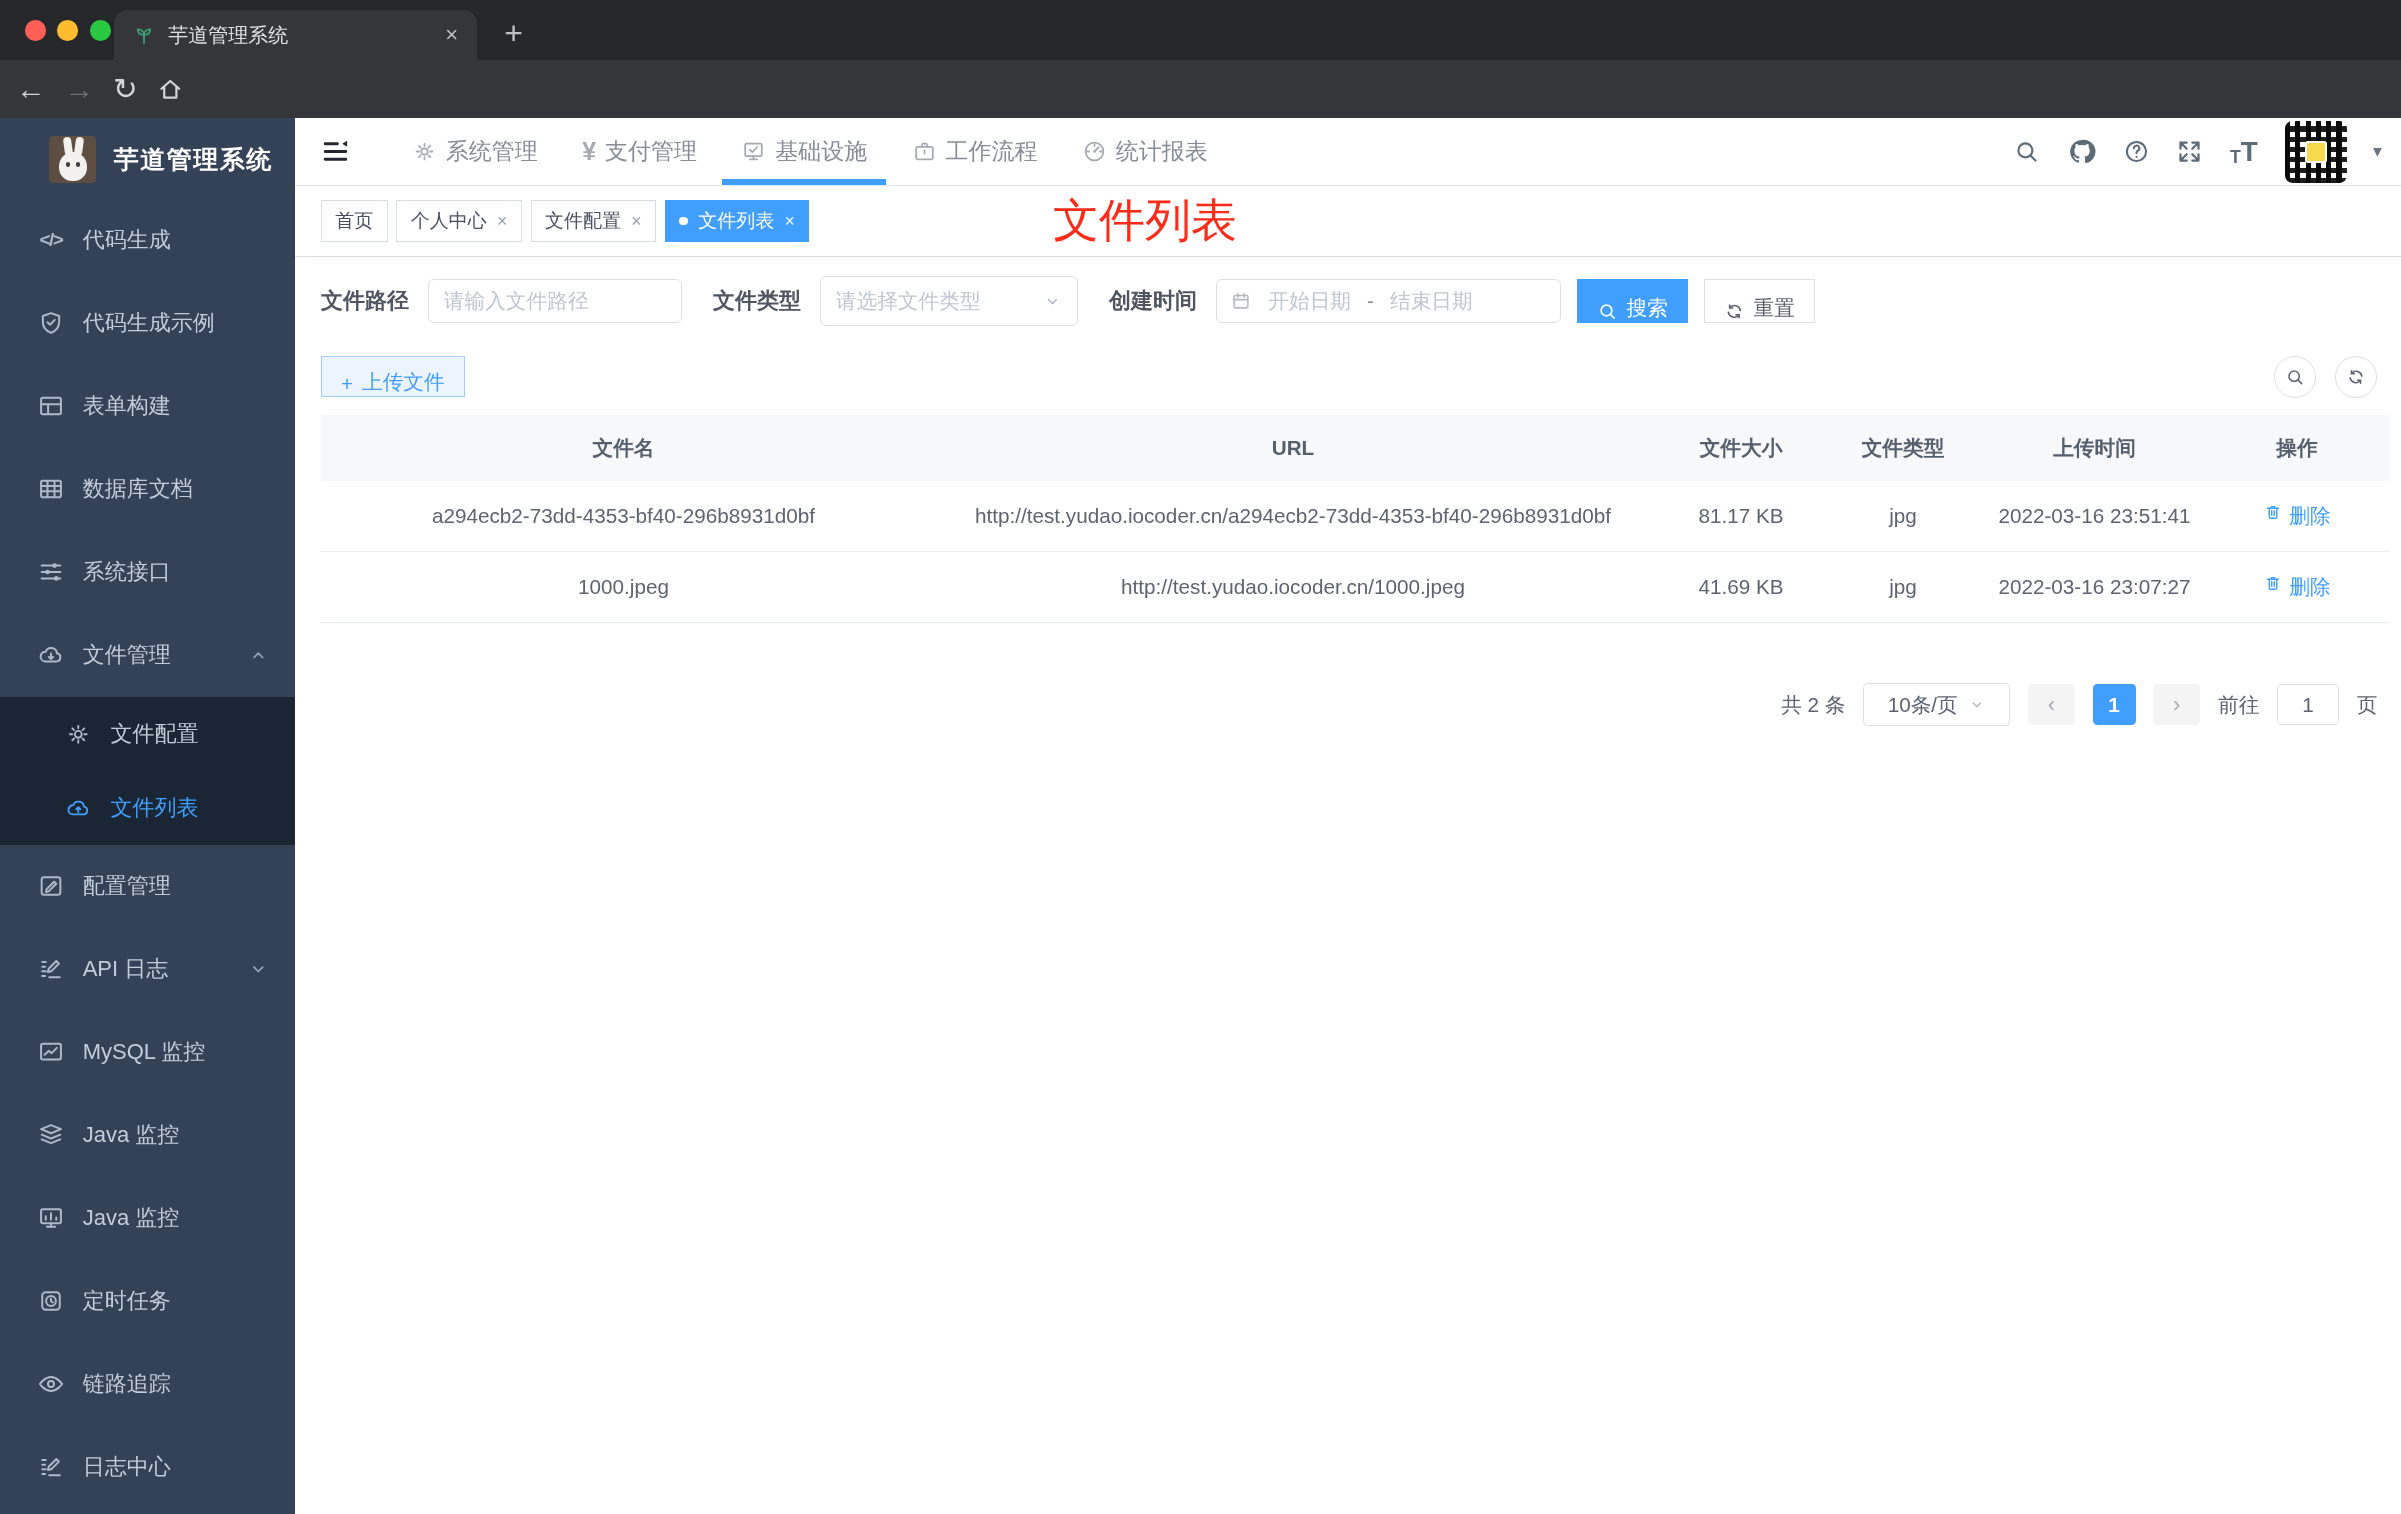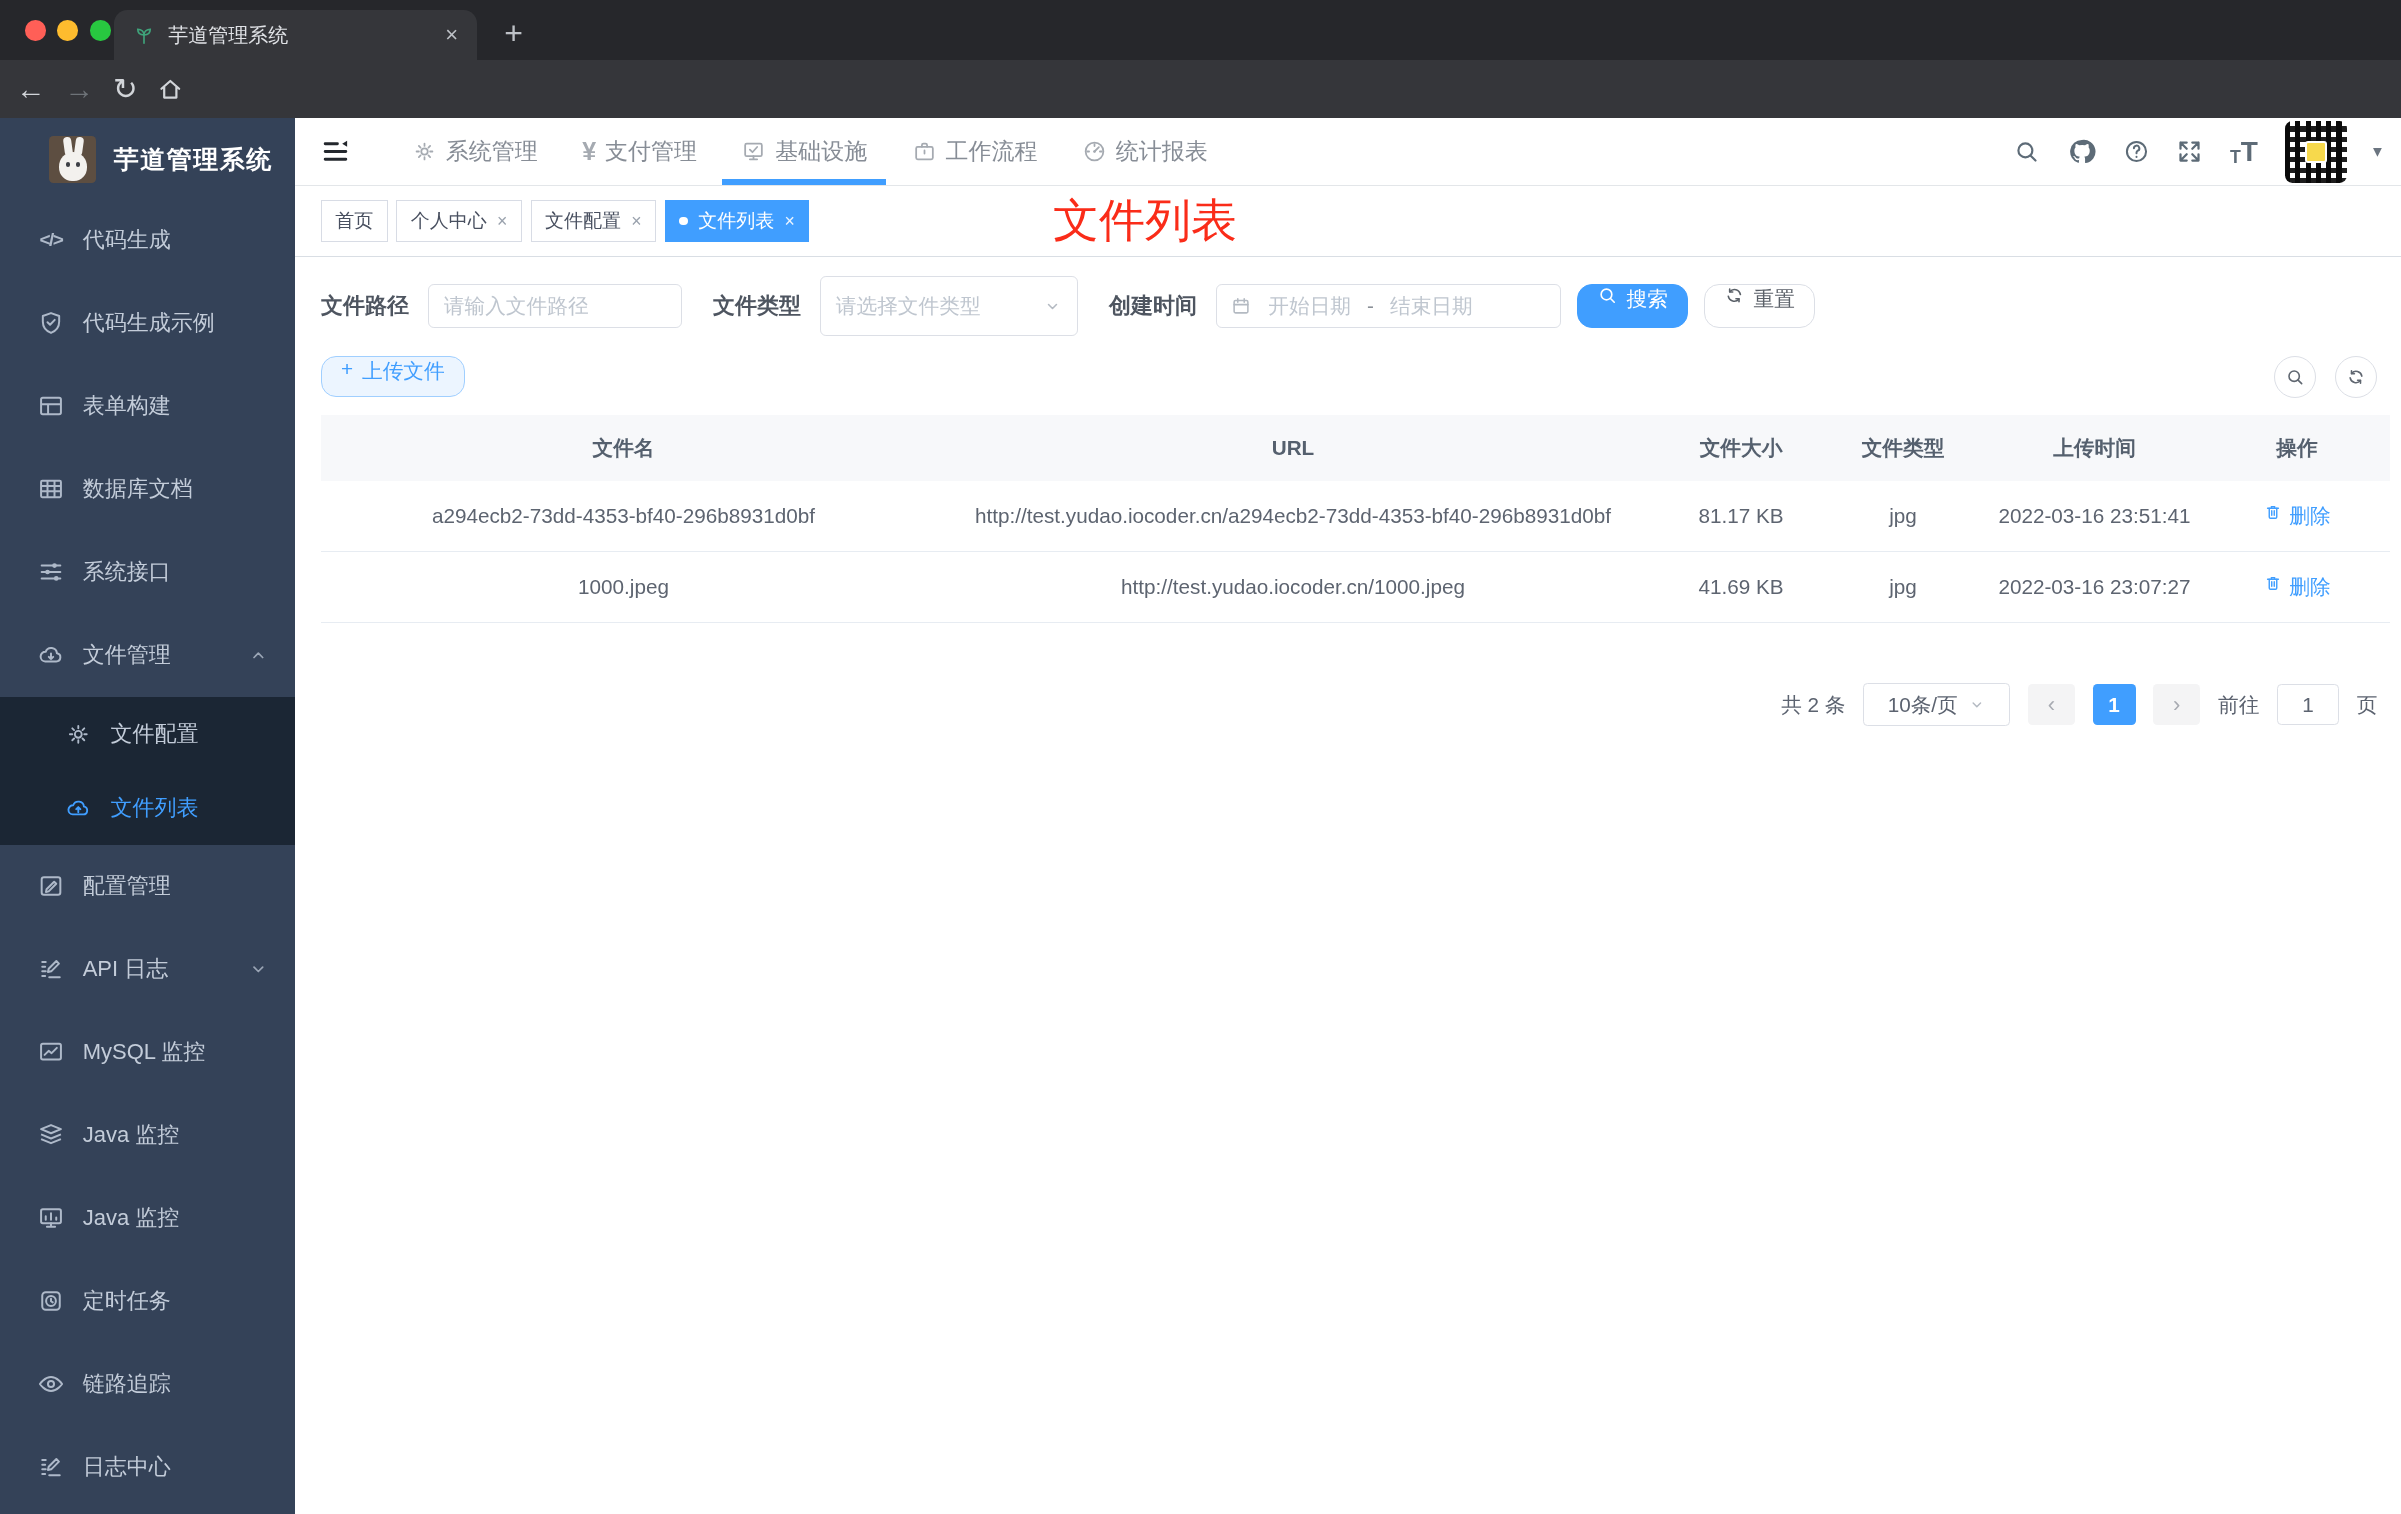--- a/index.html
+++ b/index.html
@@ -97,28 +97,28 @@
   .tag.active .x{color:#eaf4ff;}
   .tag.active .dot{width:8.9px;height:8.9px;border-radius:50%;background:#fff;}
   .annotation{position:absolute;left:1053px;top:190px;font-size:46px;color:#fa2c19;z-index:20;white-space:nowrap;}
   
   .content{position:absolute;left:295px;top:257px;right:0;bottom:0;background:#fff;}
   .filter{position:absolute;left:26px;top:19px;display:flex;align-items:center;}
   .f-label{font-size:22px;font-weight:700;color:#4e5560;margin-right:19px;white-space:nowrap;}
   .f-input{width:254px;height:44px;border:0.7px solid #dcdfe6;border-radius:5.9px;font-size:20.7px;color:#606266;
            padding:0 14.8px;box-sizing:border-box;outline:none;margin-right:31px;font-family:inherit;}
   .f-input::placeholder{color:#bfc6cf;}
-  .f-select{width:258px;height:60px;border:0.7px solid #dcdfe6;border-radius:5.9px;display:flex;align-items:center;
+  .f-select{width:258px;height:50px;border:0.7px solid #dcdfe6;border-radius:5.9px;display:flex;align-items:center;
             justify-content:space-between;padding:0 14.8px;box-sizing:border-box;color:#bfc6cf;font-size:20.7px;margin-right:31px;cursor:pointer;}
   .f-select .mi{width:19px;height:19px;color:#b4bac2;}
   .f-date{width:345px;height:44px;border:0.7px solid #dcdfe6;border-radius:5.9px;display:flex;align-items:center;
           padding:0 13.3px;box-sizing:border-box;color:#bfc6cf;font-size:20.7px;gap:16px;margin-right:16px;cursor:text;}
   .f-date .mi{width:22px;height:22px;color:#b4bac2;}
   .f-date .sep{color:#8a9097;}
-  .btn{height:44px;border-radius:15px;display:flex;align-items:flex-start;gap:8.9px;font-size:20.7px;padding:0 19px;cursor:pointer;box-sizing:border-box;}
+  .btn{height:44px;border-radius:0;display:flex;align-items:flex-end;gap:8.9px;font-size:20.7px;padding:0 19px;cursor:pointer;box-sizing:border-box;}
   .btn .mi{width:20.7px;height:20.7px;}
   .btn-primary{background:#409eff;color:#fff;border:0.7px solid #409eff;margin-right:16px;}
   .btn-plain{background:#fff;color:#5a6068;border:0.7px solid #dcdfe6;}
   .btn-upload{position:absolute;left:26px;top:99px;height:41px;background:#ecf5ff;border:0.7px solid #a0cfff;color:#409eff;}
   .round-btns{position:absolute;right:23.6px;top:99px;display:flex;gap:19px;}
   .rbtn{width:40px;height:40px;border-radius:50%;border:0.7px solid #dcdfe6;background:#fff;color:#5f6670;
         display:flex;align-items:center;justify-content:center;cursor:pointer;}
   .rbtn .mi{width:20px;height:20px;}
   
   .table{position:absolute;left:26px;top:158px;width:2069px;font-size:20.7px;}

